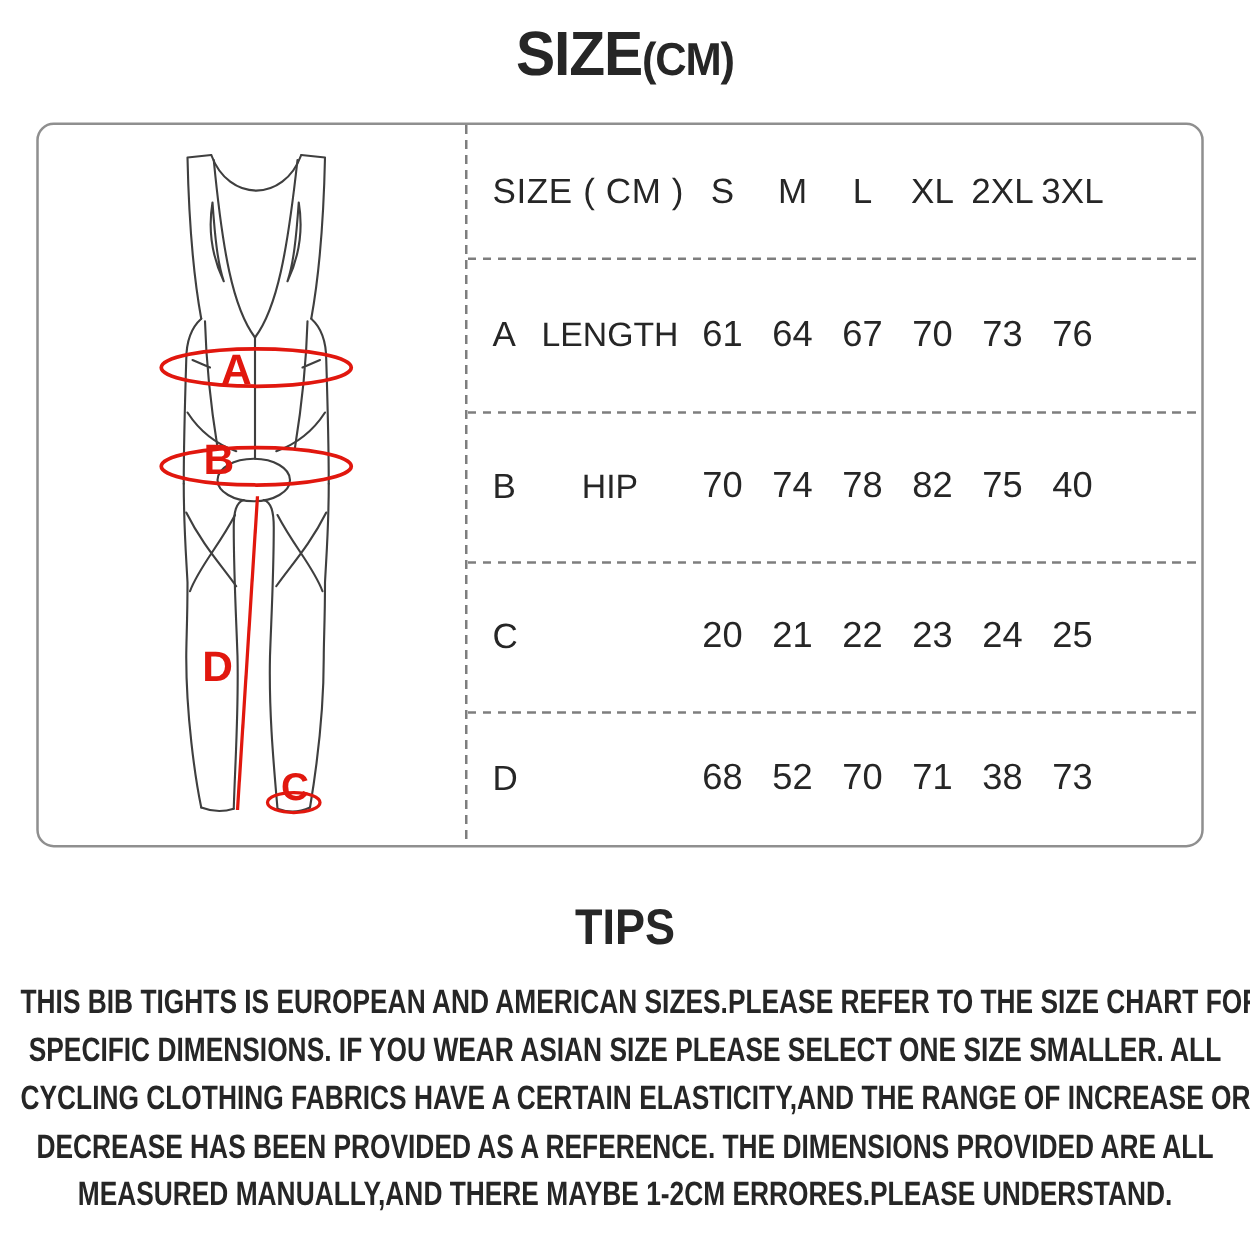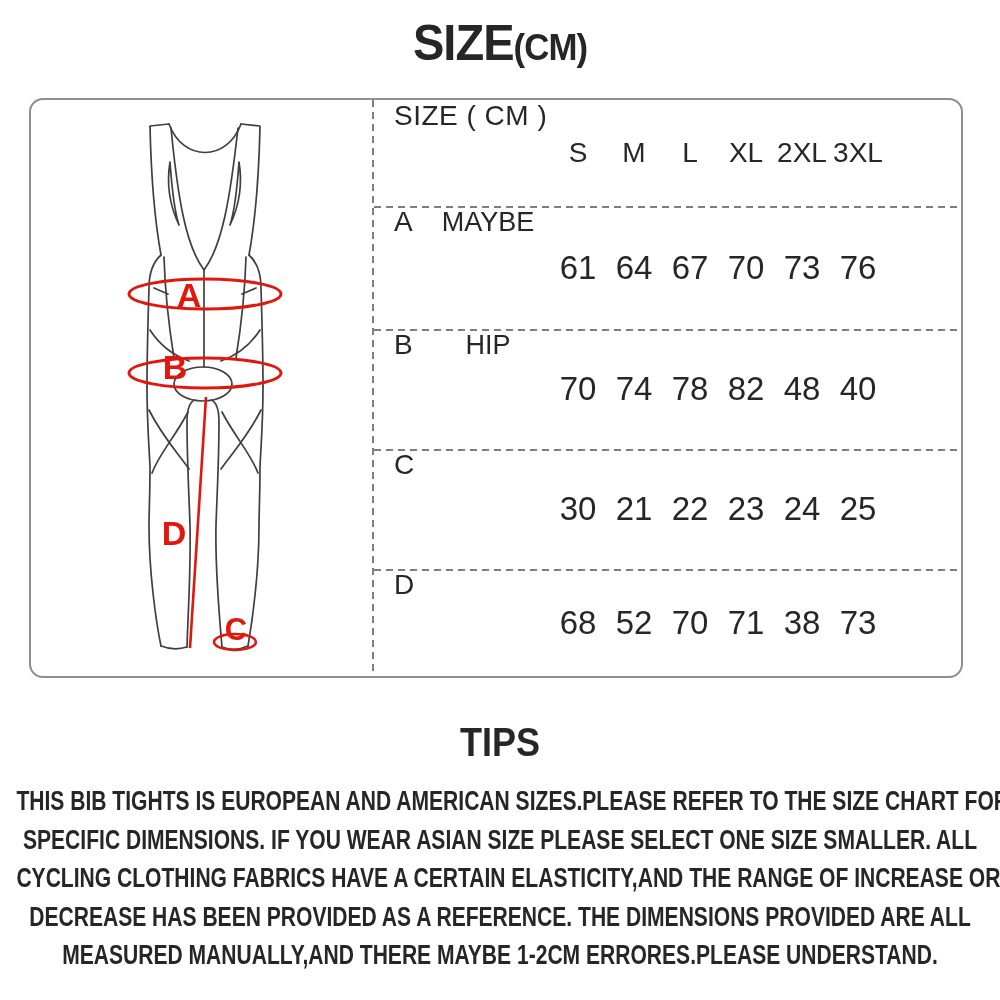--- a/index.html
+++ b/index.html
@@ -15,30 +15,30 @@
   
   .chart-box{position:absolute;left:29px;top:98px;width:934px;height:580px;
     border:2px solid #8f8f8f;border-radius:14px;box-sizing:border-box;}
   .diagram-svg{position:absolute;left:0;top:0;}
   .vdiv{position:absolute;left:341px;top:0;bottom:0;width:2px;
     background:repeating-linear-gradient(180deg,#7e7e7e 0 7px,transparent 7px 12px);}
   .hsep{position:absolute;left:343px;right:0;height:2px;
     background:repeating-linear-gradient(90deg,#7e7e7e 0 7px,transparent 7px 12px);}
 
   
-  .trow{position:absolute;left:343px;right:0;display:flex;align-items:flex-start;}
+  .trow{position:absolute;left:343px;right:0;display:flex;align-items:center;}
   .rowlabel{display:flex;align-items:center;padding-left:20px;width:176px;box-sizing:border-box;}
   .rkey{font-size:28px;width:32px;flex:0 0 32px;}
   .rname{flex:1;text-align:center;font-size:27px;line-height:30px;}
   .nline{display:block;}
   .nline:empty{display:none;}
   .hlabel{padding-left:20px;font-size:28px;letter-spacing:.5px;white-space:nowrap;}
   .vals{position:absolute;left:176px;top:50%;transform:translateY(-50%);
     width:336px;display:grid;grid-template-columns:repeat(6,1fr);}
-  .vals span{text-align:center;font-size:33px;}
+  .vals span{text-align:center;font-size:29px;}
   .hvals span{font-size:28px;}
 
   
   .tips-title{position:absolute;top:720px;left:0;width:100%;text-align:center;
     font-size:40px;font-weight:bold;transform:scaleX(.9);transform-origin:center top;}
   .tips-body{position:absolute;top:782px;left:-120px;width:1240px;
     transform:scaleX(.78);transform-origin:center top;
     font-size:27px;font-weight:bold;line-height:38.5px;text-align:center;}
   .tips-line{white-space:nowrap;}
 </style>
@@ -107,21 +107,21 @@
         <span>XL</span>
         <span>2XL</span>
         <span>3XL</span>
       </div>
     </div>
 
     <div class="trow" style="top:106px;height:123px">
       <div class="rowlabel">
         <span class="rkey">A</span>
         <span class="rname">
-          <span class="nline">MAYBE</span>
+          <span class="nline">LENGTH</span>
 
         </span>
       </div>
       <div class="vals">
         <span>61</span>
         <span>64</span>
         <span>67</span>
         <span>70</span>
         <span>73</span>
         <span>76</span>
@@ -134,31 +134,31 @@
         <span class="rname">
           <span class="nline">HIP</span>
 
         </span>
       </div>
       <div class="vals">
         <span>70</span>
         <span>74</span>
         <span>78</span>
         <span>82</span>
-        <span>48</span>
+        <span>75</span>
         <span>40</span>
       </div>
     </div>
 
     <div class="trow" style="top:349px;height:120px">
       <div class="rowlabel">
         <span class="rkey">C</span>
       </div>
       <div class="vals">
-        <span>30</span>
+        <span>20</span>
         <span>21</span>
         <span>22</span>
         <span>23</span>
         <span>24</span>
         <span>25</span>
       </div>
     </div>
 
     <div class="trow" style="top:469px;height:107px">
       <div class="rowlabel">

